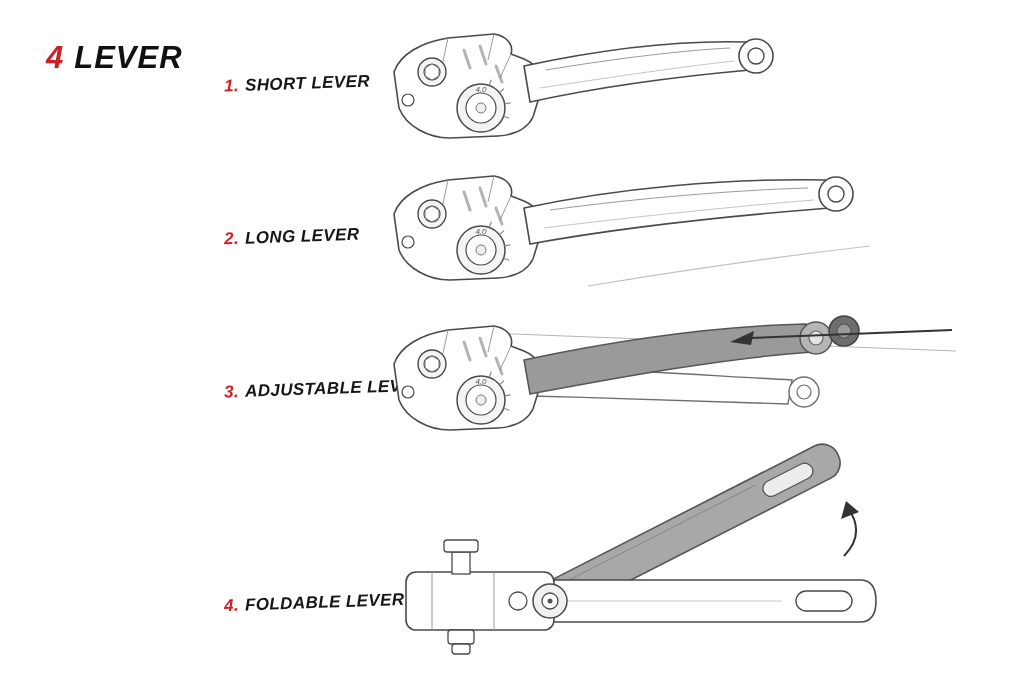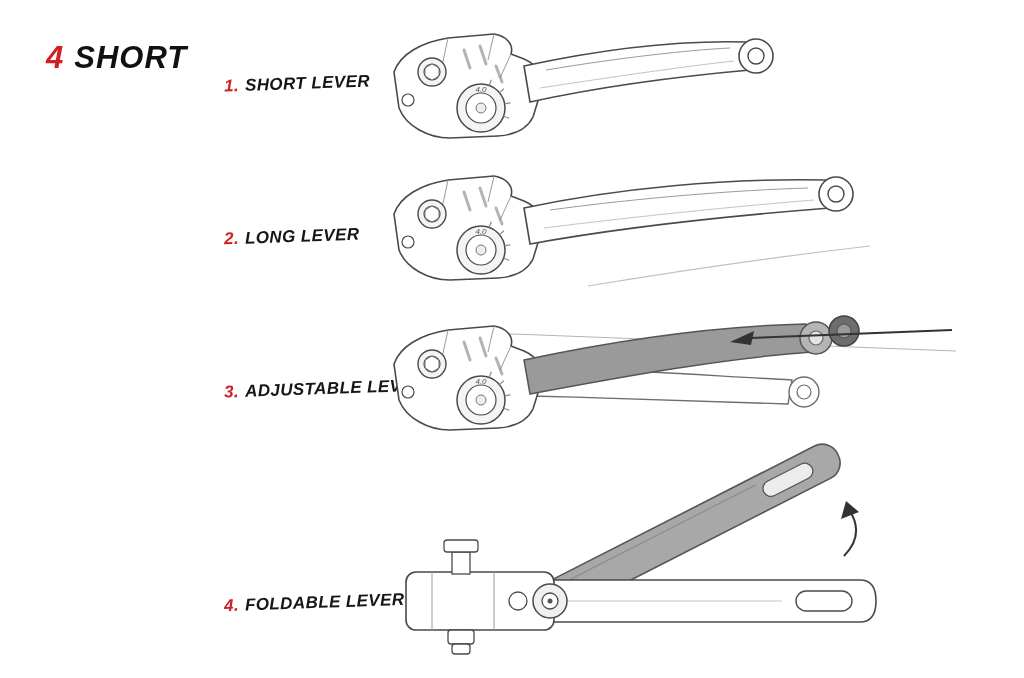--- a/index.html
+++ b/index.html
@@ -44,21 +44,21 @@
             <circle cx="103" cy="82" r="5" fill="#eeeeee" stroke="#777" stroke-width="1"></circle>
             <path d="M111.2,59.4 L113.3,53.8 M121.4,66.6 L126,62.7 M126.6,77.8 L132.5,76.8 M125.6,90.2 L131.2,92.3" fill="none" stroke="#888" stroke-width="1.2"></path>
             <text x="103" y="66" text-anchor="middle" font-size="8" font-style="italic" fill="#555">4.0</text>
           </g>
         </g>
       </symbol>
     </defs>
   </svg>
 
   <div class="title">
-    <span class="t-num">4</span><span class="t-word">SHORT</span>
+    <span class="t-num">4</span><span class="t-word">LEVER</span>
   </div>
 
   <div class="model-label" style="left:224px;top:74px">
     <span class="m-num">1.</span><span class="m-text">SHORT LEVER</span>
   </div>
   <div class="model-label" style="left:224px;top:227px">
     <span class="m-num">2.</span><span class="m-text">LONG LEVER</span>
   </div>
   <div class="model-label" style="left:224px;top:379px">
     <span class="m-num">3.</span><span class="m-text">ADJUSTABLE LEVER</span>

